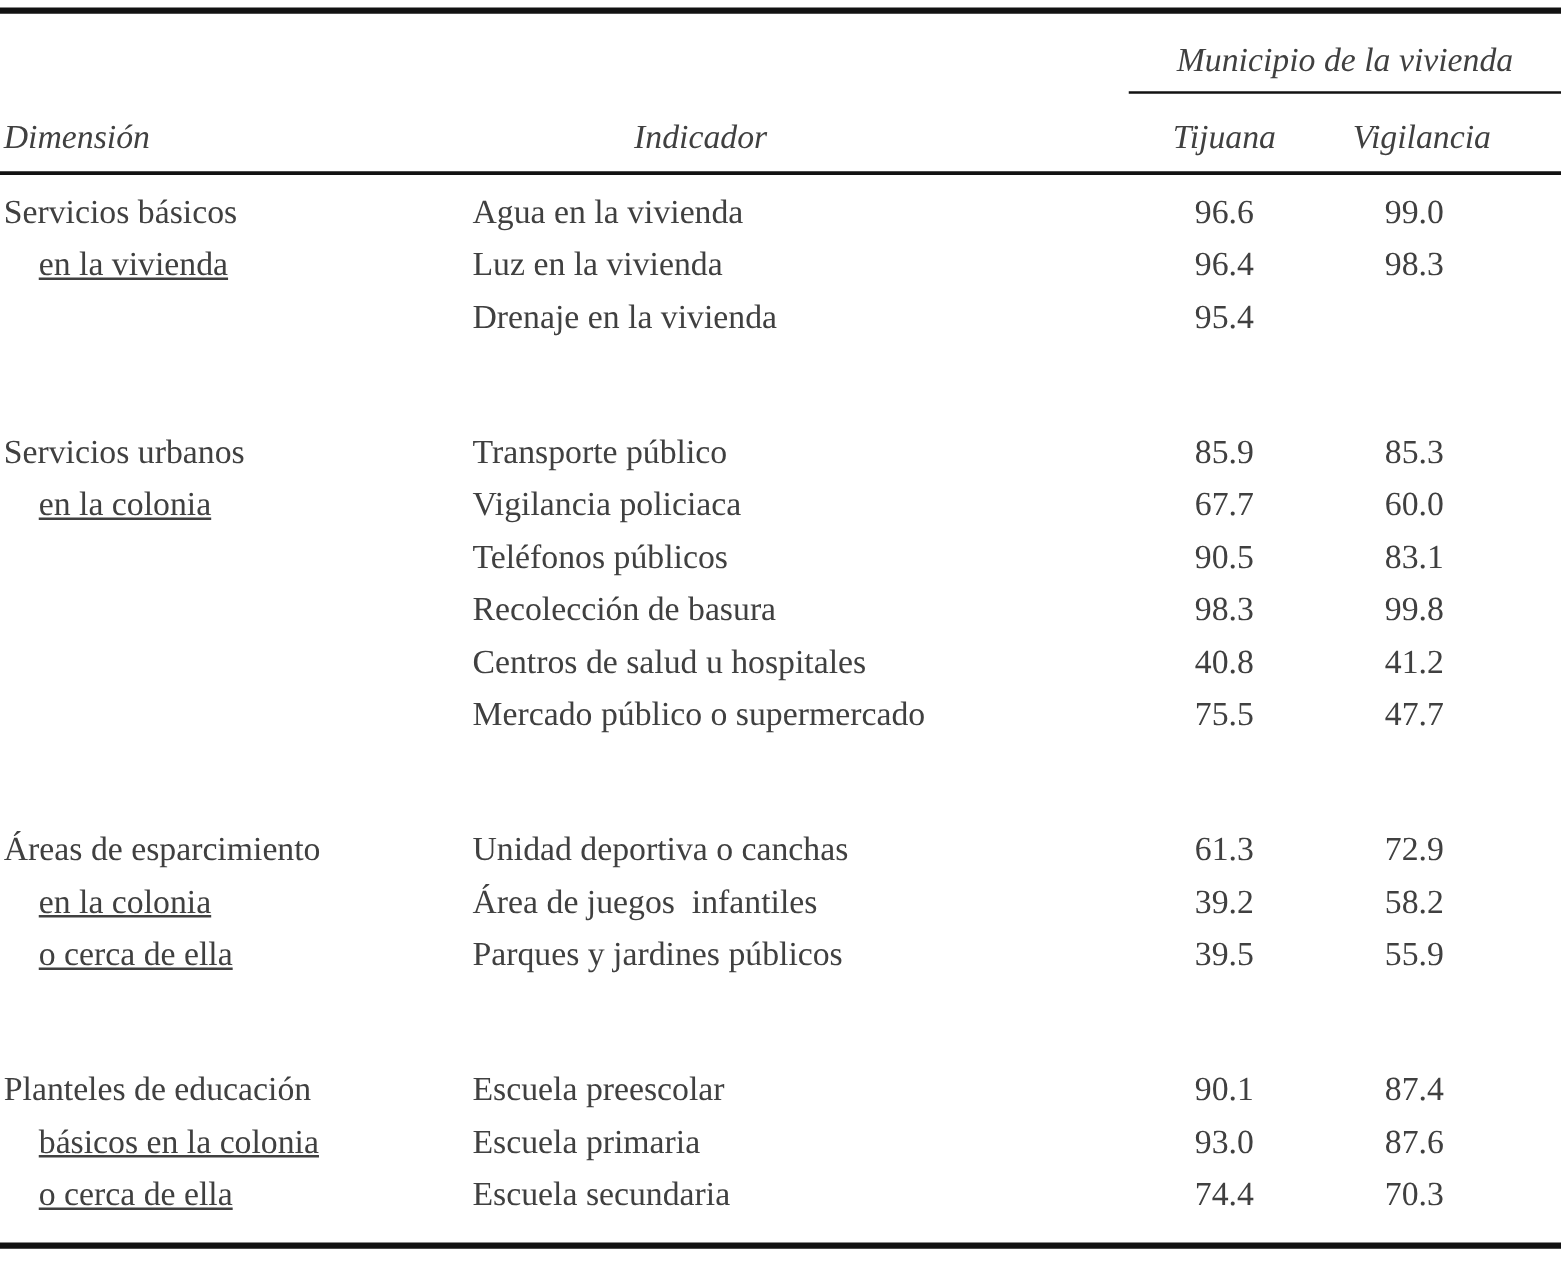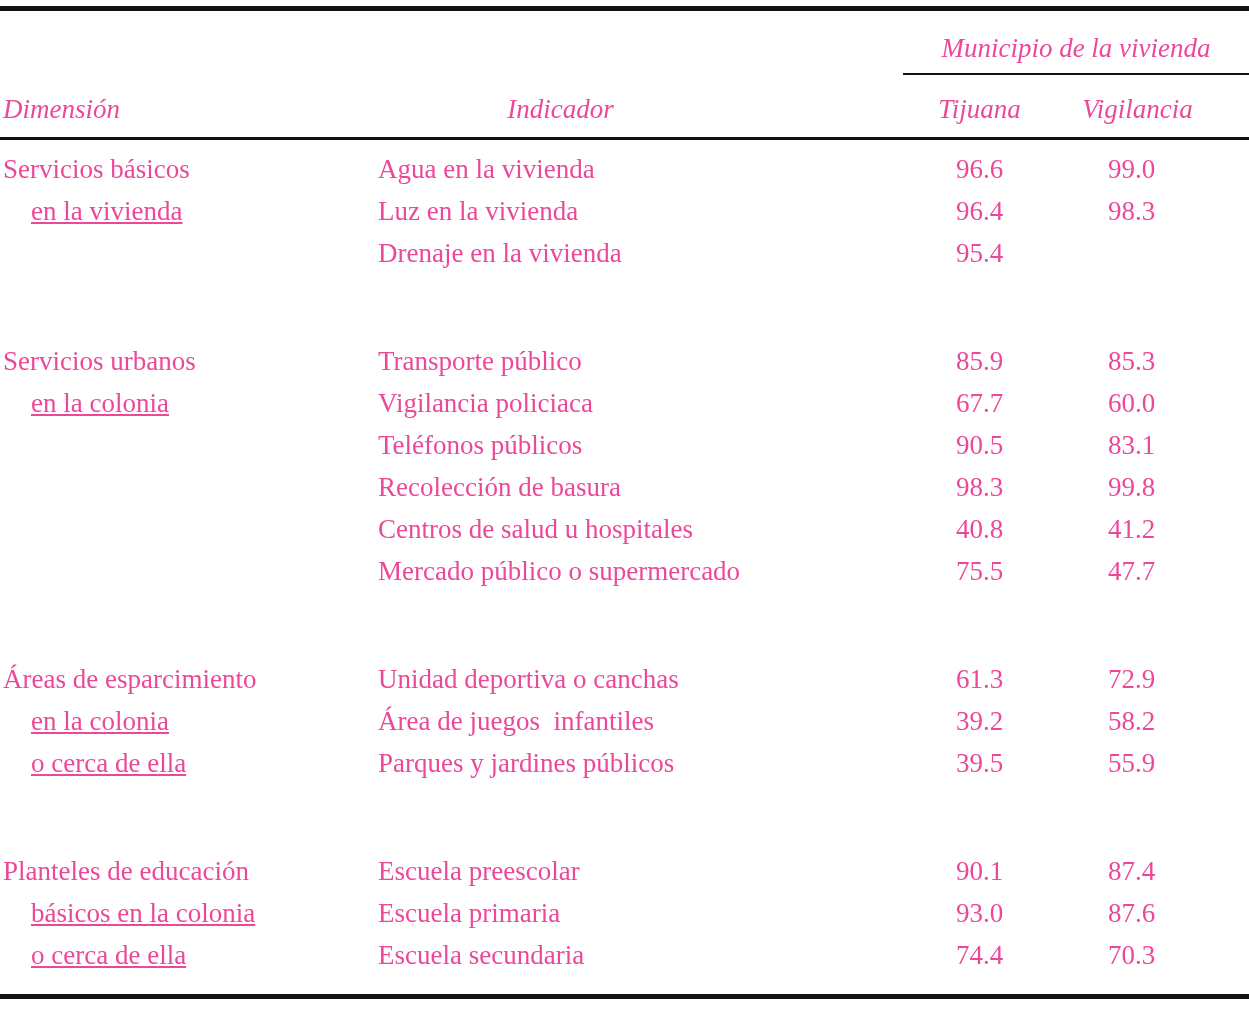--- a/index.html
+++ b/index.html
@@ -1,21 +1,21 @@
 <!DOCTYPE html>
 <html><head>
 <meta charset="utf-8">
 <style>
   * { box-sizing: border-box; }
   html, body { margin: 0; padding: 0; background: #ffffff; }
   .page {
     width: 1249px;
     height: 1009px;
     background: #ffffff;
-    color: #ec4899;
+    color: #404040;
     font-family: "Liberation Serif", "DejaVu Serif", serif;
     overflow: hidden;
   }
   .rule { background: #121212; }
   .rule.top { height: 5px; margin-top: 6px; }
   .rule.mid { height: 3px; }
   .rule.bottom { height: 5px; margin-top: 18px; }
 
   
   .header-top {

